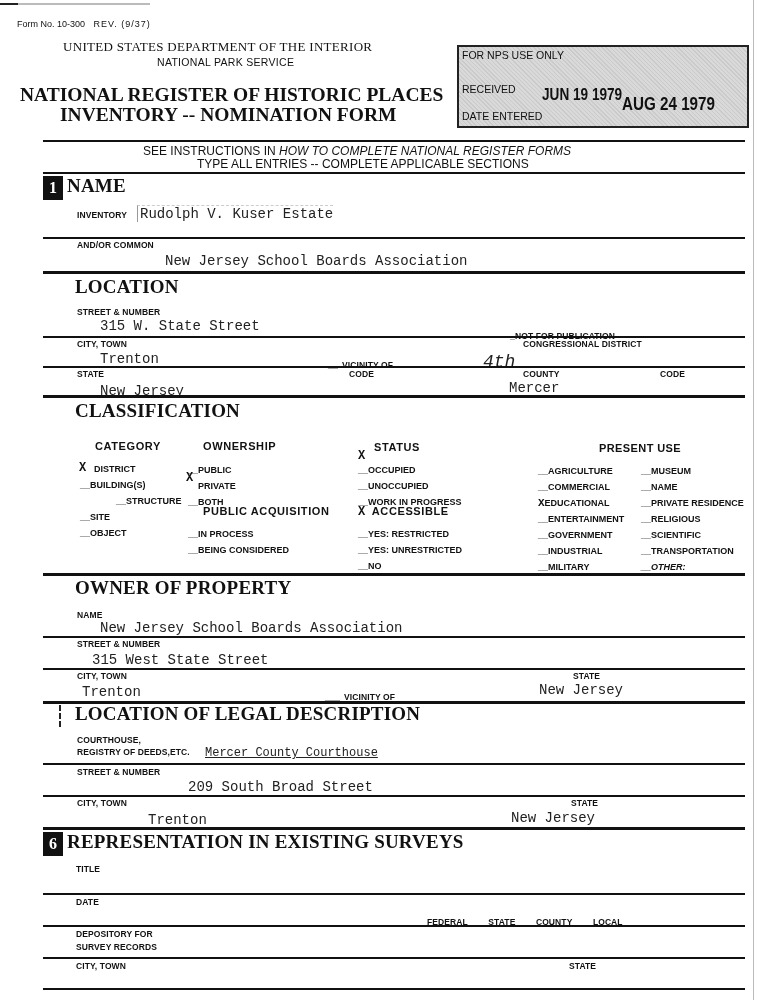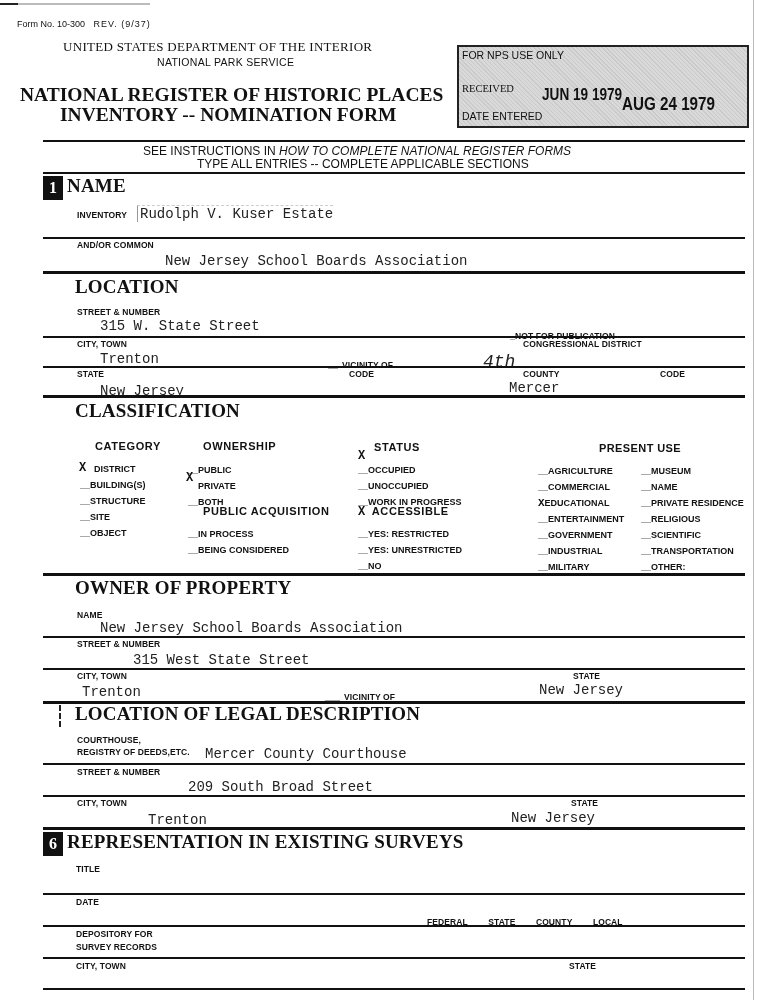--- a/index.html
+++ b/index.html
@@ -30,21 +30,21 @@
   <span>Form No. 10-300</span>
   <span style="margin-left:6px;letter-spacing:1px;font-weight:normal;">REV. (9/37)</span>
 </div>
 <div class="abs serif" style="left:63px;top:39px;font-size:13px;letter-spacing:0.3px;">UNITED STATES DEPARTMENT OF THE INTERIOR</div>
 <div class="abs" style="left:157px;top:56px;font-size:10.5px;letter-spacing:0.3px;">NATIONAL PARK SERVICE</div>
 <div class="abs serif" style="left:20px;top:84px;font-size:19.5px;font-weight:bold;">NATIONAL REGISTER OF HISTORIC PLACES</div>
 <div class="abs serif" style="left:60px;top:104px;font-size:19.5px;font-weight:bold;">INVENTORY -- NOMINATION FORM</div>
 
 <div class="nps-box">
   <div class="abs" style="left:3px;top:2px;font-size:10.5px;">FOR NPS USE ONLY</div>
-  <div class="abs" style="left:3px;top:36px;font-size:10.5px;font-family:Liberation Serif, serif;">RECEIVED</div>
+  <div class="abs" style="left:3px;top:36px;font-size:10.5px;">RECEIVED</div>
   <div class="abs stamp" style="left:83px;top:38px;font-size:17px;">JUN 19 1979</div>
   <div class="abs" style="left:3px;top:63px;font-size:10.5px;">DATE ENTERED</div>
   <div class="abs stamp" style="left:163px;top:46px;font-size:19px;">AUG 24 1979</div>
 </div>
 
 <div class="hline" style="left:43px;top:140px;width:702px;"></div>
 <div class="abs" style="left:143px;top:144px;font-size:12px;">
   <span>SEE INSTRUCTIONS IN </span><i>HOW TO COMPLETE NATIONAL REGISTER FORMS</i>
 </div>
 <div class="abs" style="left:197px;top:157px;font-size:12px;">TYPE ALL ENTRIES -- COMPLETE APPLICABLE SECTIONS</div>
@@ -82,21 +82,21 @@
 <div class="abs mono" style="left:100px;top:383px;font-size:14px;">New Jersey</div>
 <div class="abs mono" style="left:509px;top:380px;font-size:14px;">Mercer</div>
 <div class="hline" style="left:43px;top:395px;width:702px;height:3px;"></div>
 
 <div class="abs sec-title" style="left:75px;top:400px;">CLASSIFICATION</div>
 
 <div class="abs" style="left:95px;top:440px;font-size:11px;font-weight:bold;letter-spacing:0.6px;">CATEGORY</div>
 <div class="abs" style="left:80px;top:458px;">
   <div style="height:16px;position:relative;"><span class="mark" style="position:absolute;left:-1px;top:3px;">X</span><span class="opt" style="margin-left:14px;">DISTRICT</span></div>
   <div style="height:16px;"><span class="opt">__</span><span class="opt">BUILDING(S)</span></div>
-  <div style="height:16px;"><span class="opt">__</span><span class="opt">STRUCTURE</span></div>
+  <div style="height:16px;margin-left:36px;"><span class="opt">__</span><span class="opt">STRUCTURE</span></div>
   <div style="height:16px;"><span class="opt">__</span><span class="opt">SITE</span></div>
   <div style="height:16px;"><span class="opt">__</span><span class="opt">OBJECT</span></div>
 </div>
 
 <div class="abs" style="left:203px;top:440px;font-size:11px;font-weight:bold;letter-spacing:0.6px;text-align:right;">OWNERSHIP</div>
 <div class="abs" style="left:188px;top:459px;">
   <div style="height:16px;"><span class="opt">__</span><span class="opt">PUBLIC</span></div>
   <div style="height:16px;position:relative;"><span class="mark" style="position:absolute;left:-2px;top:-4px;">X</span><span class="opt" style="margin-left:10px;">PRIVATE</span></div>
   <div style="height:16px;"><span class="opt">__</span><span class="opt">BOTH</span></div>
 </div>
@@ -131,45 +131,45 @@
   <div style="height:16px;"><span class="opt">__</span><span class="opt">INDUSTRIAL</span></div>
   <div style="height:16px;"><span class="opt">__</span><span class="opt">MILITARY</span></div>
 </div>
 <div class="abs" style="left:641px;top:460px;">
   <div style="height:16px;"><span class="opt">__</span><span class="opt">MUSEUM</span></div>
   <div style="height:16px;"><span class="opt">__</span><span class="opt">NAME</span></div>
   <div style="height:16px;"><span class="opt">__</span><span class="opt">PRIVATE RESIDENCE</span></div>
   <div style="height:16px;"><span class="opt">__</span><span class="opt">RELIGIOUS</span></div>
   <div style="height:16px;"><span class="opt">__</span><span class="opt">SCIENTIFIC</span></div>
   <div style="height:16px;"><span class="opt">__</span><span class="opt">TRANSPORTATION</span></div>
-  <div style="height:16px;"><span class="opt">__</span><span class="opt">OTHER:</span></div>
+  <div style="height:16px;font-style:italic;"><span class="opt">__</span><span class="opt">OTHER:</span></div>
 </div>
 <div class="hline" style="left:43px;top:573px;width:702px;height:3px;"></div>
 
 <div class="abs sec-title" style="left:75px;top:577px;">OWNER OF PROPERTY</div>
 <div class="abs lbl" style="left:77px;top:610px;">NAME</div>
 <div class="abs mono" style="left:100px;top:620px;font-size:14px;">New Jersey School Boards Association</div>
 <div class="hline thin" style="left:43px;top:636px;width:702px;"></div>
 <div class="abs lbl" style="left:77px;top:639px;">STREET &amp; NUMBER</div>
-<div class="abs mono" style="left:92px;top:652px;font-size:14px;margin-left:41px;">315 West State Street</div>
+<div class="abs mono" style="left:92px;top:652px;font-size:14px;">315 West State Street</div>
 <div class="hline thin" style="left:43px;top:668px;width:702px;"></div>
 <div class="abs lbl" style="left:77px;top:671px;">CITY, TOWN</div>
 <div class="abs lbl" style="left:573px;top:671px;">STATE</div>
 <div class="abs mono" style="left:82px;top:684px;font-size:14px;">Trenton</div>
 <div class="abs" style="left:325px;top:686px;">
   <span class="opt">___</span><span class="lbl" style="margin-left:4px;">VICINITY OF</span>
 </div>
 <div class="abs mono" style="left:539px;top:682px;font-size:14px;">New Jersey</div>
 <div class="hline" style="left:43px;top:701px;width:702px;height:3px;"></div>
 
 <div class="abs" style="left:59px;top:705px;width:0;height:22px;border-left:2px dashed #222;"></div>
 <div class="abs sec-title" style="left:75px;top:703px;">LOCATION OF LEGAL DESCRIPTION</div>
 <div class="abs lbl" style="left:77px;top:735px;">COURTHOUSE,</div>
 <div class="abs lbl" style="left:77px;top:747px;">REGISTRY OF DEEDS,ETC.</div>
-<div class="abs mono" style="left:205px;top:746px;font-size:14px;">Mercer County Courthouse</div>
+<div class="abs mono" style="left:205px;top:746px;font-size:12px;text-decoration:underline;">Mercer County Courthouse</div>
 <div class="hline thin" style="left:43px;top:763px;width:702px;"></div>
 <div class="abs lbl" style="left:77px;top:767px;">STREET &amp; NUMBER</div>
 <div class="abs mono" style="left:188px;top:779px;font-size:14px;">209 South Broad Street</div>
 <div class="hline thin" style="left:43px;top:795px;width:702px;"></div>
 <div class="abs lbl" style="left:77px;top:798px;">CITY, TOWN</div>
 <div class="abs lbl" style="left:571px;top:798px;">STATE</div>
 <div class="abs mono" style="left:148px;top:812px;font-size:14px;">Trenton</div>
 <div class="abs mono" style="left:511px;top:810px;font-size:14px;">New Jersey</div>
 <div class="hline" style="left:43px;top:827px;width:702px;height:3px;"></div>
 

